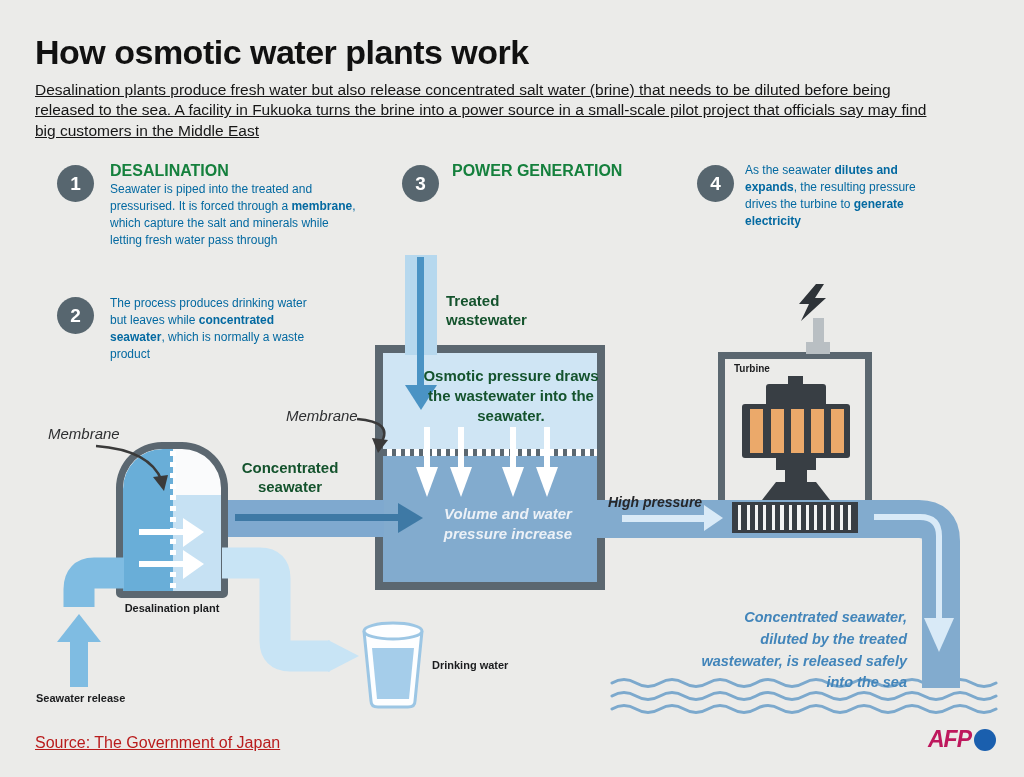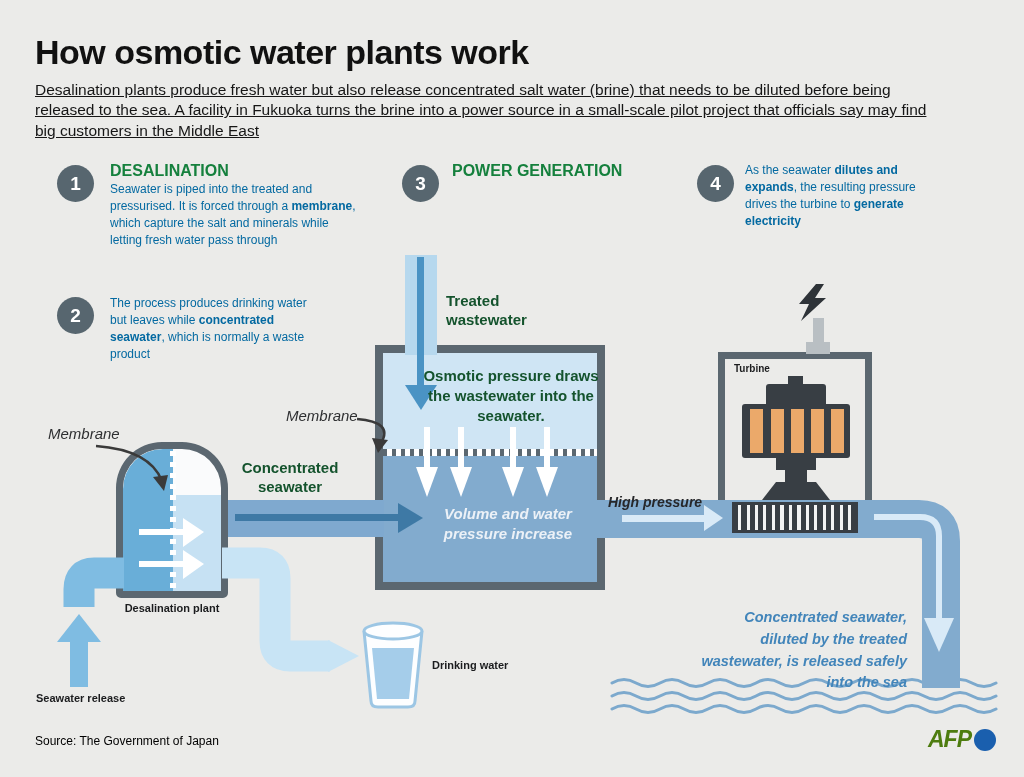--- a/index.html
+++ b/index.html
@@ -15,21 +15,21 @@
     font-size:19px;font-weight:bold;display:flex;align-items:center;justify-content:center;
   }
   .step-heading{font-size:16px;font-weight:bold;color:#15803d;}
   .step-body{font-size:12px;line-height:1.42;color:#0369a1;}
   .lbl-blue{color:#14532d;font-weight:bold;font-size:15px;line-height:1.25;}
   .lbl-dark{color:#1b1c1e;font-weight:bold;font-size:11px;line-height:1.2;}
   .lbl-italic{font-style:italic;font-size:15px;color:#2e2f31;}
   .note-white{color:#ecf1f7;font-weight:bold;font-style:italic;font-size:15px;line-height:1.35;}
   .note-blue-italic{color:#4285ba;font-weight:bold;font-style:italic;font-size:14.5px;line-height:1.5;}
   .high-pressure{font-size:14px;font-weight:bold;font-style:italic;color:#26272a;}
-  .source{font-size:12px;color:#000000;}
+  .source{font-size:16px;color:#b91c1c;text-decoration:underline;}
   .chamber{
     left:375px;top:345px;width:230px;height:245px;box-sizing:border-box;
     border:8px solid #5b6770;background:#cfe5f4;
   }
   .chamber-bottom{left:383px;top:456px;width:214px;height:126px;background:#82abce;}
   .chamber-membrane{
     left:383px;top:449px;width:214px;height:7px;
     background:#fff;
     background-image:repeating-linear-gradient(90deg,#5b6770 0 4px,transparent 4px 9px);
   }
@@ -47,21 +47,21 @@
   .tank-membrane{
     position:absolute;left:47px;top:2px;width:6px;height:139px;
     background-image:repeating-linear-gradient(180deg,#fff 0 5px,transparent 5px 11px);
   }
   .striped-block{left:732px;top:502px;width:126px;height:31px;background:#383e44;}
   .striped-block .stripes{
     position:absolute;left:6px;right:6px;top:3px;bottom:3px;
     background-image:repeating-linear-gradient(90deg,#f3f4f4 0 3px,transparent 3px 8.5px);
   }
   .afp{display:flex;align-items:center;gap:3px;font-size:23px;font-weight:bold;font-style:italic;
-       color:#4d7c0f;letter-spacing:-1px;}
+       color:#be185d;letter-spacing:-1px;}
   .afp-dot{width:22px;height:22px;border-radius:50%;background:#1a5fae;}
 </style>
 </head>
 <body>
 
 <div class="canvas">
 
   <div class="abs title" style="left:35px;top:33px;">How osmotic water plants work</div>
   <div class="abs intro" style="left:35px;top:80px;width:900px;text-decoration:underline;">Desalination plants produce fresh water but also release concentrated salt water (brine) that needs to be diluted before being released to the sea. A facility in Fukuoka turns the brine into a power source in a small-scale pilot project that officials say may find big customers in the Middle East</div>
 

